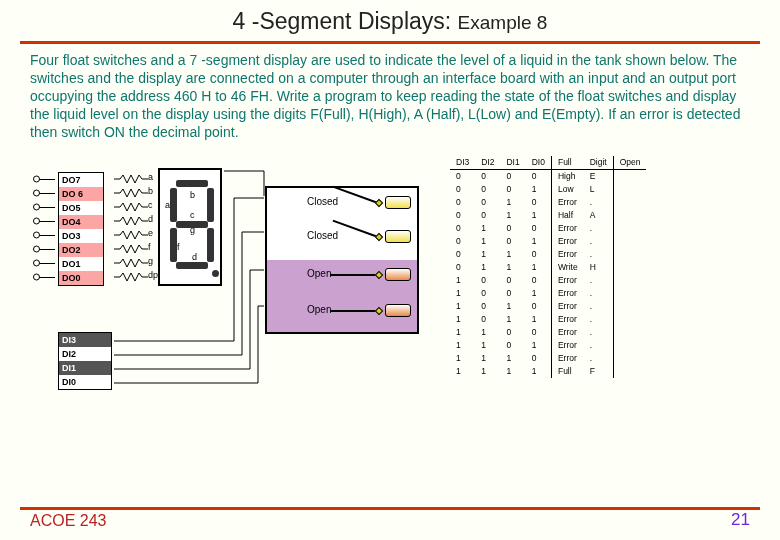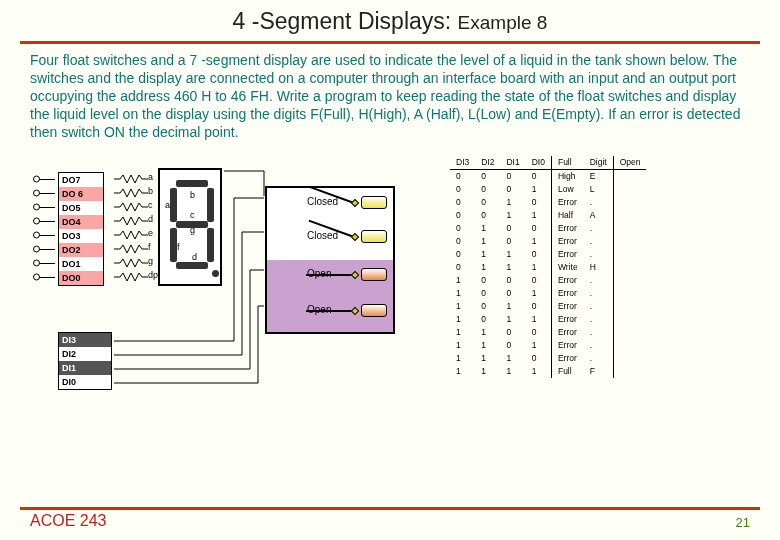--- a/index.html
+++ b/index.html
@@ -83,21 +83,21 @@
   .sevenseg .lbl { position: absolute; font-size: 9px; color: #000; }
   .sevenseg .lbl.a { left: 5px; top: 30px; }
   .sevenseg .lbl.b { left: 30px; top: 20px; }
   .sevenseg .lbl.c { left: 30px; top: 40px; }
   .sevenseg .lbl.g { left: 30px; top: 55px; }
   .sevenseg .lbl.f { left: 17px; top: 72px; }
   .sevenseg .lbl.d { left: 32px; top: 82px; }
   
   .tank {
     position: absolute; left: 245px; top: 34px;
-    width: 130px; height: 148px;
+    width: 154px; height: 148px;
     border: 2px solid #000;
     background: linear-gradient(#fff 0 50%, #cba2cf 50% 100%);
   }
   .float {
     position: absolute; right: 6px; width: 26px; height: 13px;
     border: 1px solid #000; border-radius: 3px;
   }
   .float.closed { background: linear-gradient(#fff,#f2e04a); }
   .float.open { background: linear-gradient(#fff,#ea8a46); }
   .float .dot { position:absolute; left:-10px; top:3px; width:6px; height:6px; background:#d4cf2e; border:1px solid #000; transform: rotate(45deg); }
@@ -131,21 +131,21 @@
     white-space: nowrap;
   }
   .ttable thead th { border-bottom: 1px solid #000; font-weight: normal; }
   .ttable thead th.br { border-right: 1px solid #000; }
   .ttable td.sep { border-left: 1px solid #000; }
   .footer-hr {
     position: absolute; left: 20px; right: 20px; bottom: 30px;
     height: 3px; background: #cc3300;
   }
   .footer-l { position: absolute; left: 30px; bottom: 10px; font-size: 16px; color: #b22; }
-  .footer-r { position: absolute; right: 30px; bottom: 10px; font-size: 13px; color: #4d7c0f; }
+  .footer-r { position: absolute; right: 30px; bottom: 10px; font-size: 17px; color: #6d28d9; }
 </style>
 </head>
 <body>
 
 <div class="title">
   <span>4 -Segment Displays:</span>
   <span class="title-sub">Example 8</span>
 </div>
 <div class="hr"></div>
 

